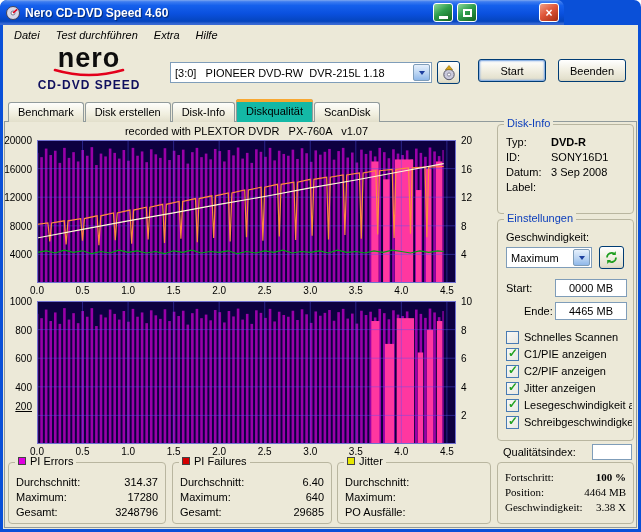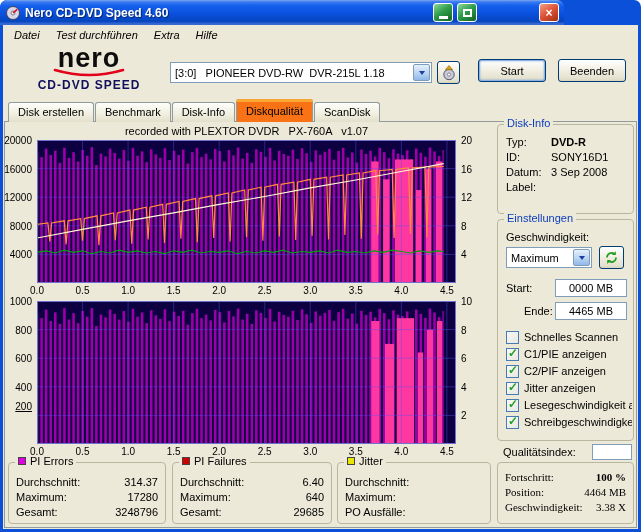--- a/index.html
+++ b/index.html
@@ -41,21 +41,21 @@
   .btn{position:absolute;height:23px;width:68px;border:1px solid #003C74;border-radius:3px;font-family:inherit;font-size:11px;
     background:linear-gradient(180deg,#fff,#F2F0E4 45%,#E3E0CD 90%,#D6D2BD);cursor:pointer;}
   .btn.default{box-shadow:inset 0 0 0 1px #8DB2E3, inset 0 0 2px 1px #7AA2E0;}
   .btn-start{left:475px;top:14px;}
   .btn-quit{left:555px;top:14px;}
 
   
   .tabbar{position:absolute;left:8px;top:99px;height:23px;display:flex;align-items:flex-end;z-index:4;}
   .tab{height:20px;padding:3px 9px 2px;border:1px solid #919B9C;border-bottom:none;border-radius:3px 3px 0 0;margin-right:1px;
     background:linear-gradient(180deg,#FEFEFB,#F0EEDE 60%,#E2DFCB);cursor:pointer;white-space:nowrap;}
-  .tab.active{height:23px;background:#f97316;position:relative;z-index:5;padding-top:5px;}
+  .tab.active{height:23px;background:#14b8a6;position:relative;z-index:5;padding-top:5px;}
   .tab.active::before{content:"";position:absolute;top:-1px;left:-1px;right:-1px;height:3px;background:#F8A832;border-radius:3px 3px 0 0;}
   .content{position:absolute;left:4px;top:121px;width:633px;height:407px;border:1px solid #919B9C;background:#ECE9D8;z-index:1;}
 
   
   .chart-title{position:absolute;left:37px;top:125px;width:419px;text-align:center;white-space:pre;z-index:2;}
   .plot{position:absolute;width:419px;height:143px;left:37px;z-index:2;background:#0D0040;}
   .plot0{top:140px;}
   .plot1{top:301px;}
   .yticks{position:absolute;width:32px;height:143px;z-index:2;}
   .yticks.left{left:2px;}
@@ -138,22 +138,22 @@
         <circle cx="8" cy="9.5" r="5.2" fill="#C9C9DC" stroke="#556"></circle>
         <circle cx="8" cy="9.5" r="1.6" fill="#fff" stroke="#889"></circle>
         <path d="M8 0.5l3.6 4.2H4.4z" fill="#D4A017" stroke="#8A6A00" stroke-width="0.6"></path>
       </svg>
     </button>
     <button class="btn btn-quit">Beenden</button>
     <button class="btn default btn-start">Start</button>
   </div>
 
   <div class="tabbar">
+    <div class="tab"><span>Benchmark</span></div>
     <div class="tab"><span>Disk erstellen</span></div>
-    <div class="tab"><span>Benchmark</span></div>
     <div class="tab"><span>Disk-Info</span></div>
     <div class="tab active"><span>Diskqualität</span></div>
     <div class="tab"><span>ScanDisk</span></div>
   </div>
 
   <div class="content"></div>
 
   <div class="chart-title">recorded with PLEXTOR DVDR   PX-760A   v1.07</div>
 
   <svg class="plot plot0" viewBox="0 0 419 143" preserveAspectRatio="none">

